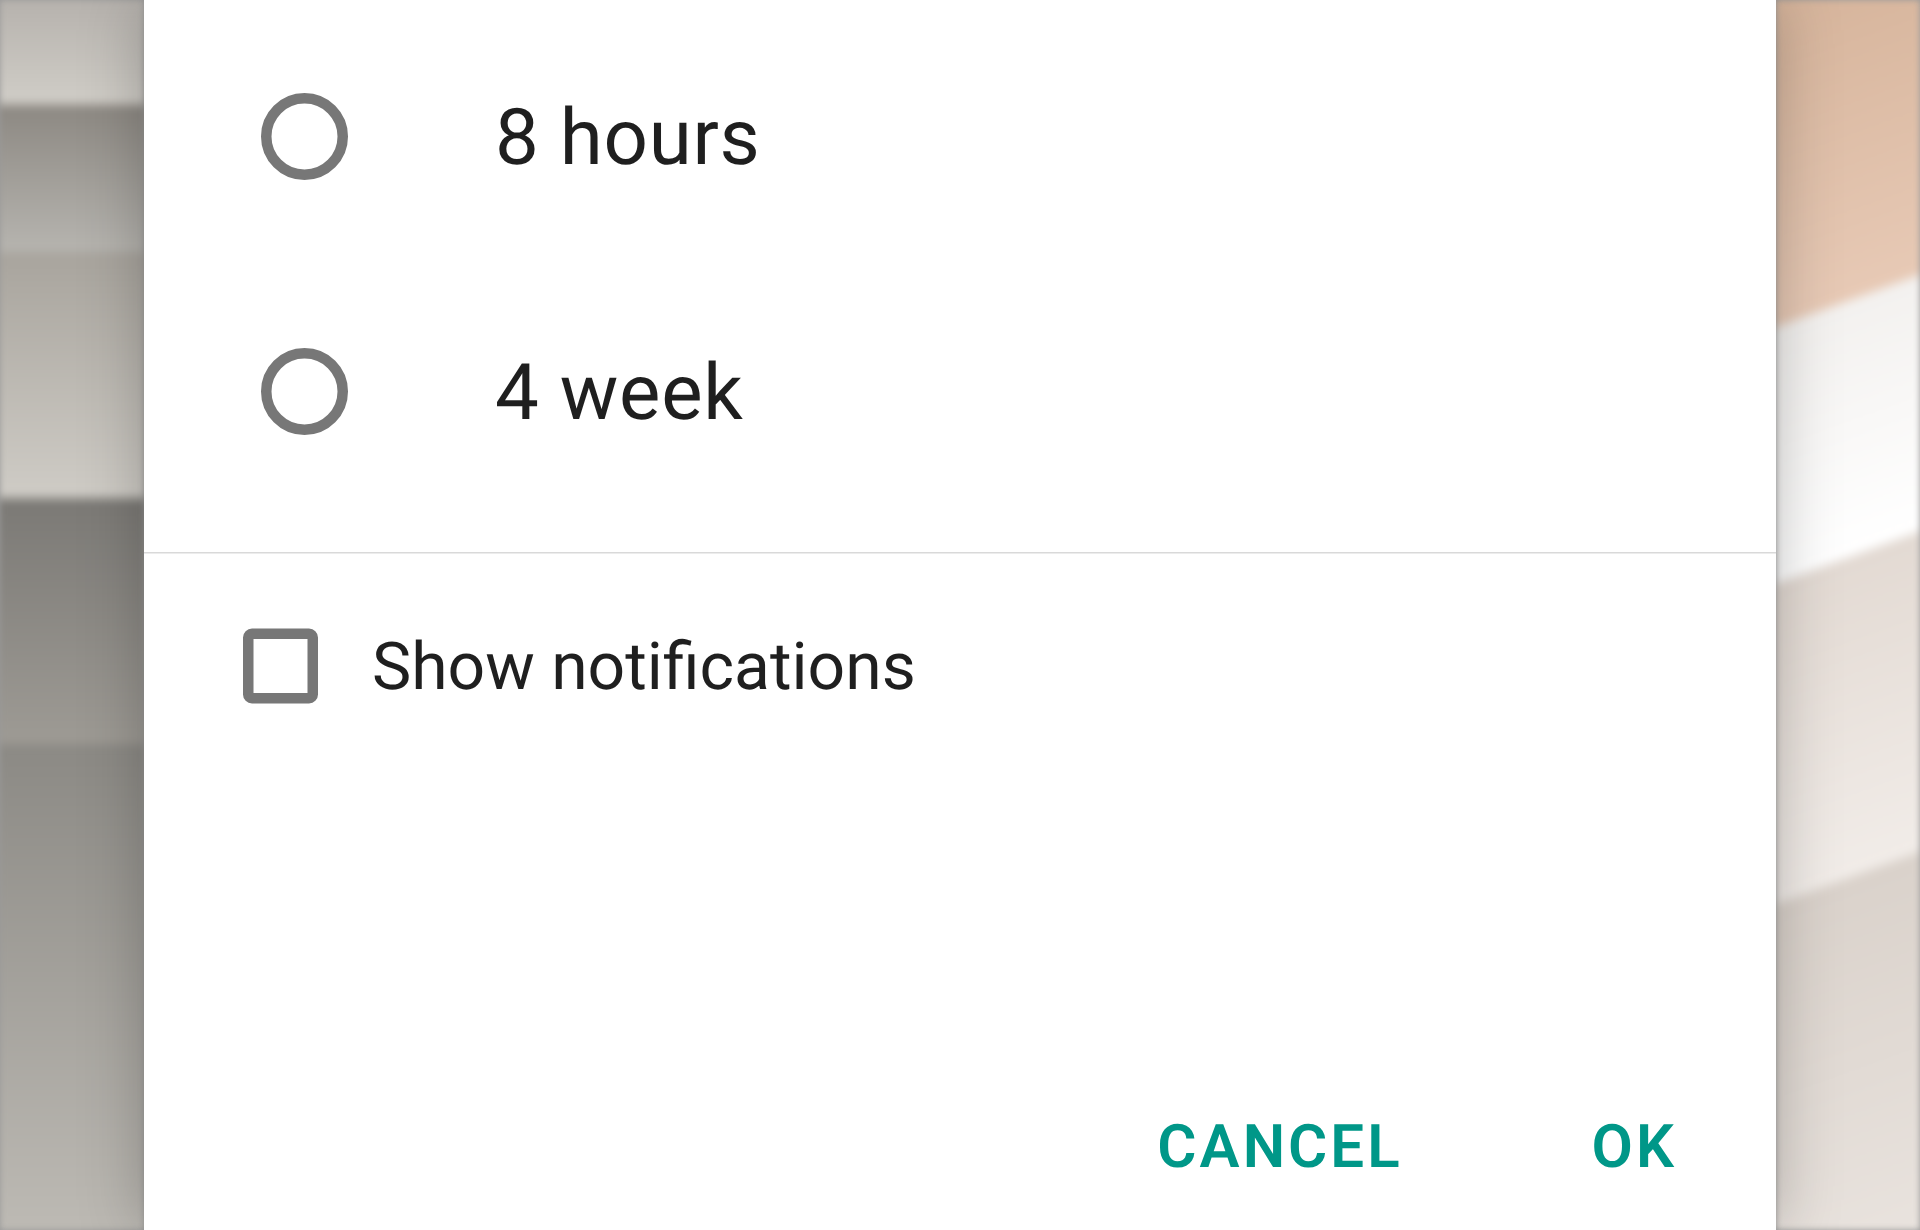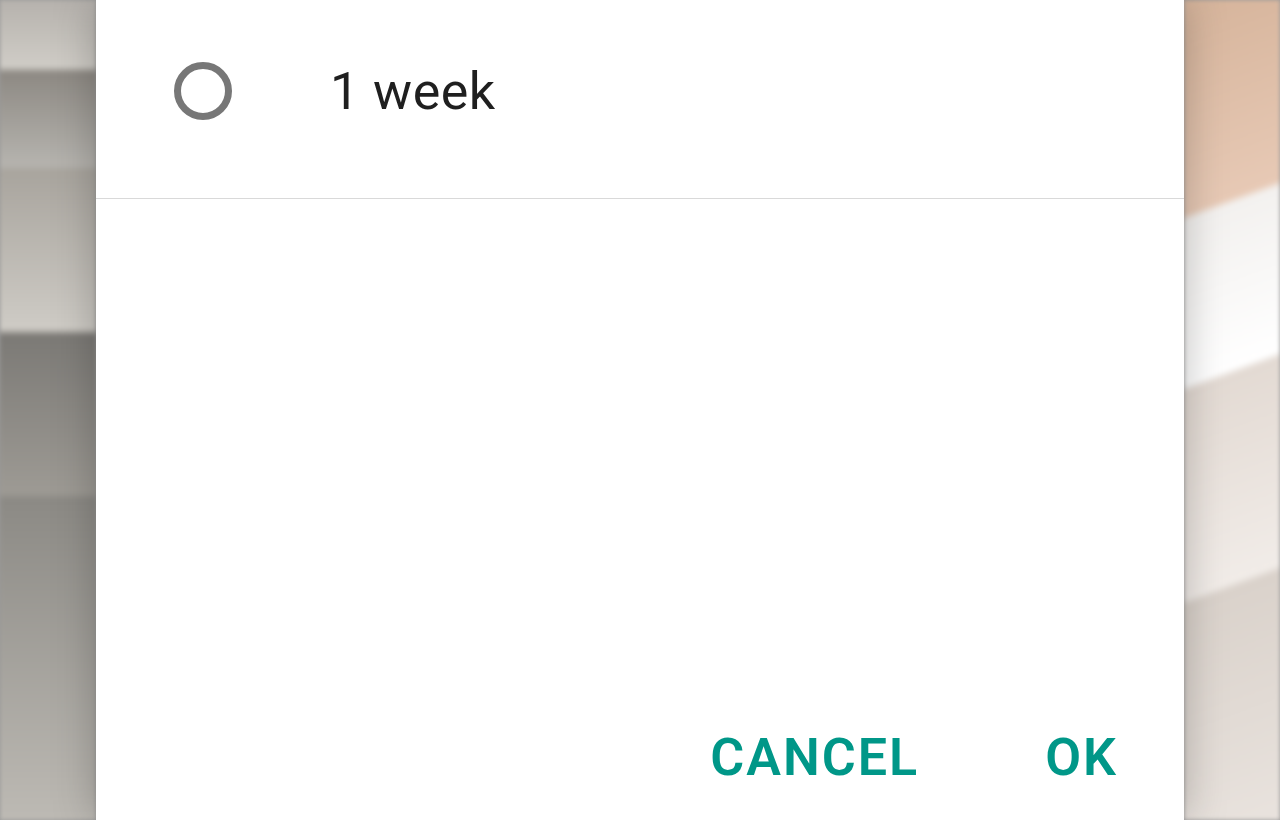--- a/index.html
+++ b/index.html
@@ -115,50 +115,60 @@
     justify-content: flex-end;
     align-items: center;
     padding: 0 62px 24px 0;
     gap: 118px;
     margin-top: auto;
   }
   .dialog-button {
     background: none;
     border: none;
     font-family: inherit;
-    font-size: 52px;
+    font-size: 40px;
     font-weight: 600;
     letter-spacing: 2px;
     color: #009788;
     cursor: pointer;
     padding: 8px 4px;
   }
 </style>
 </head>
 <body>
 
 <div class="bg-strip bg-left"></div>
 <div class="bg-strip bg-right"></div>
 
 <div class="dialog">
 
   <div class="options">
 
+    <div class="radio-row">
+      <span class="radio-outer">
+        
+      </span>
+      <span class="radio-label">8 hours</span>
+    </div>
 
     <div class="radio-row">
       <span class="radio-outer">
         
       </span>
-      <span class="radio-label">1 week</span>
+      <span class="radio-label">4 week</span>
     </div>
 
 
   </div>
 
   <div class="divider"></div>
 
+  <div class="checkbox-row">
+    <span class="checkbox"></span>
+    <span class="checkbox-label">Show notifications</span>
+  </div>
 
   <div class="button-row">
     <button class="dialog-button">CANCEL</button>
     <button class="dialog-button">OK</button>
   </div>
 
 </div>
 
 </body></html>

